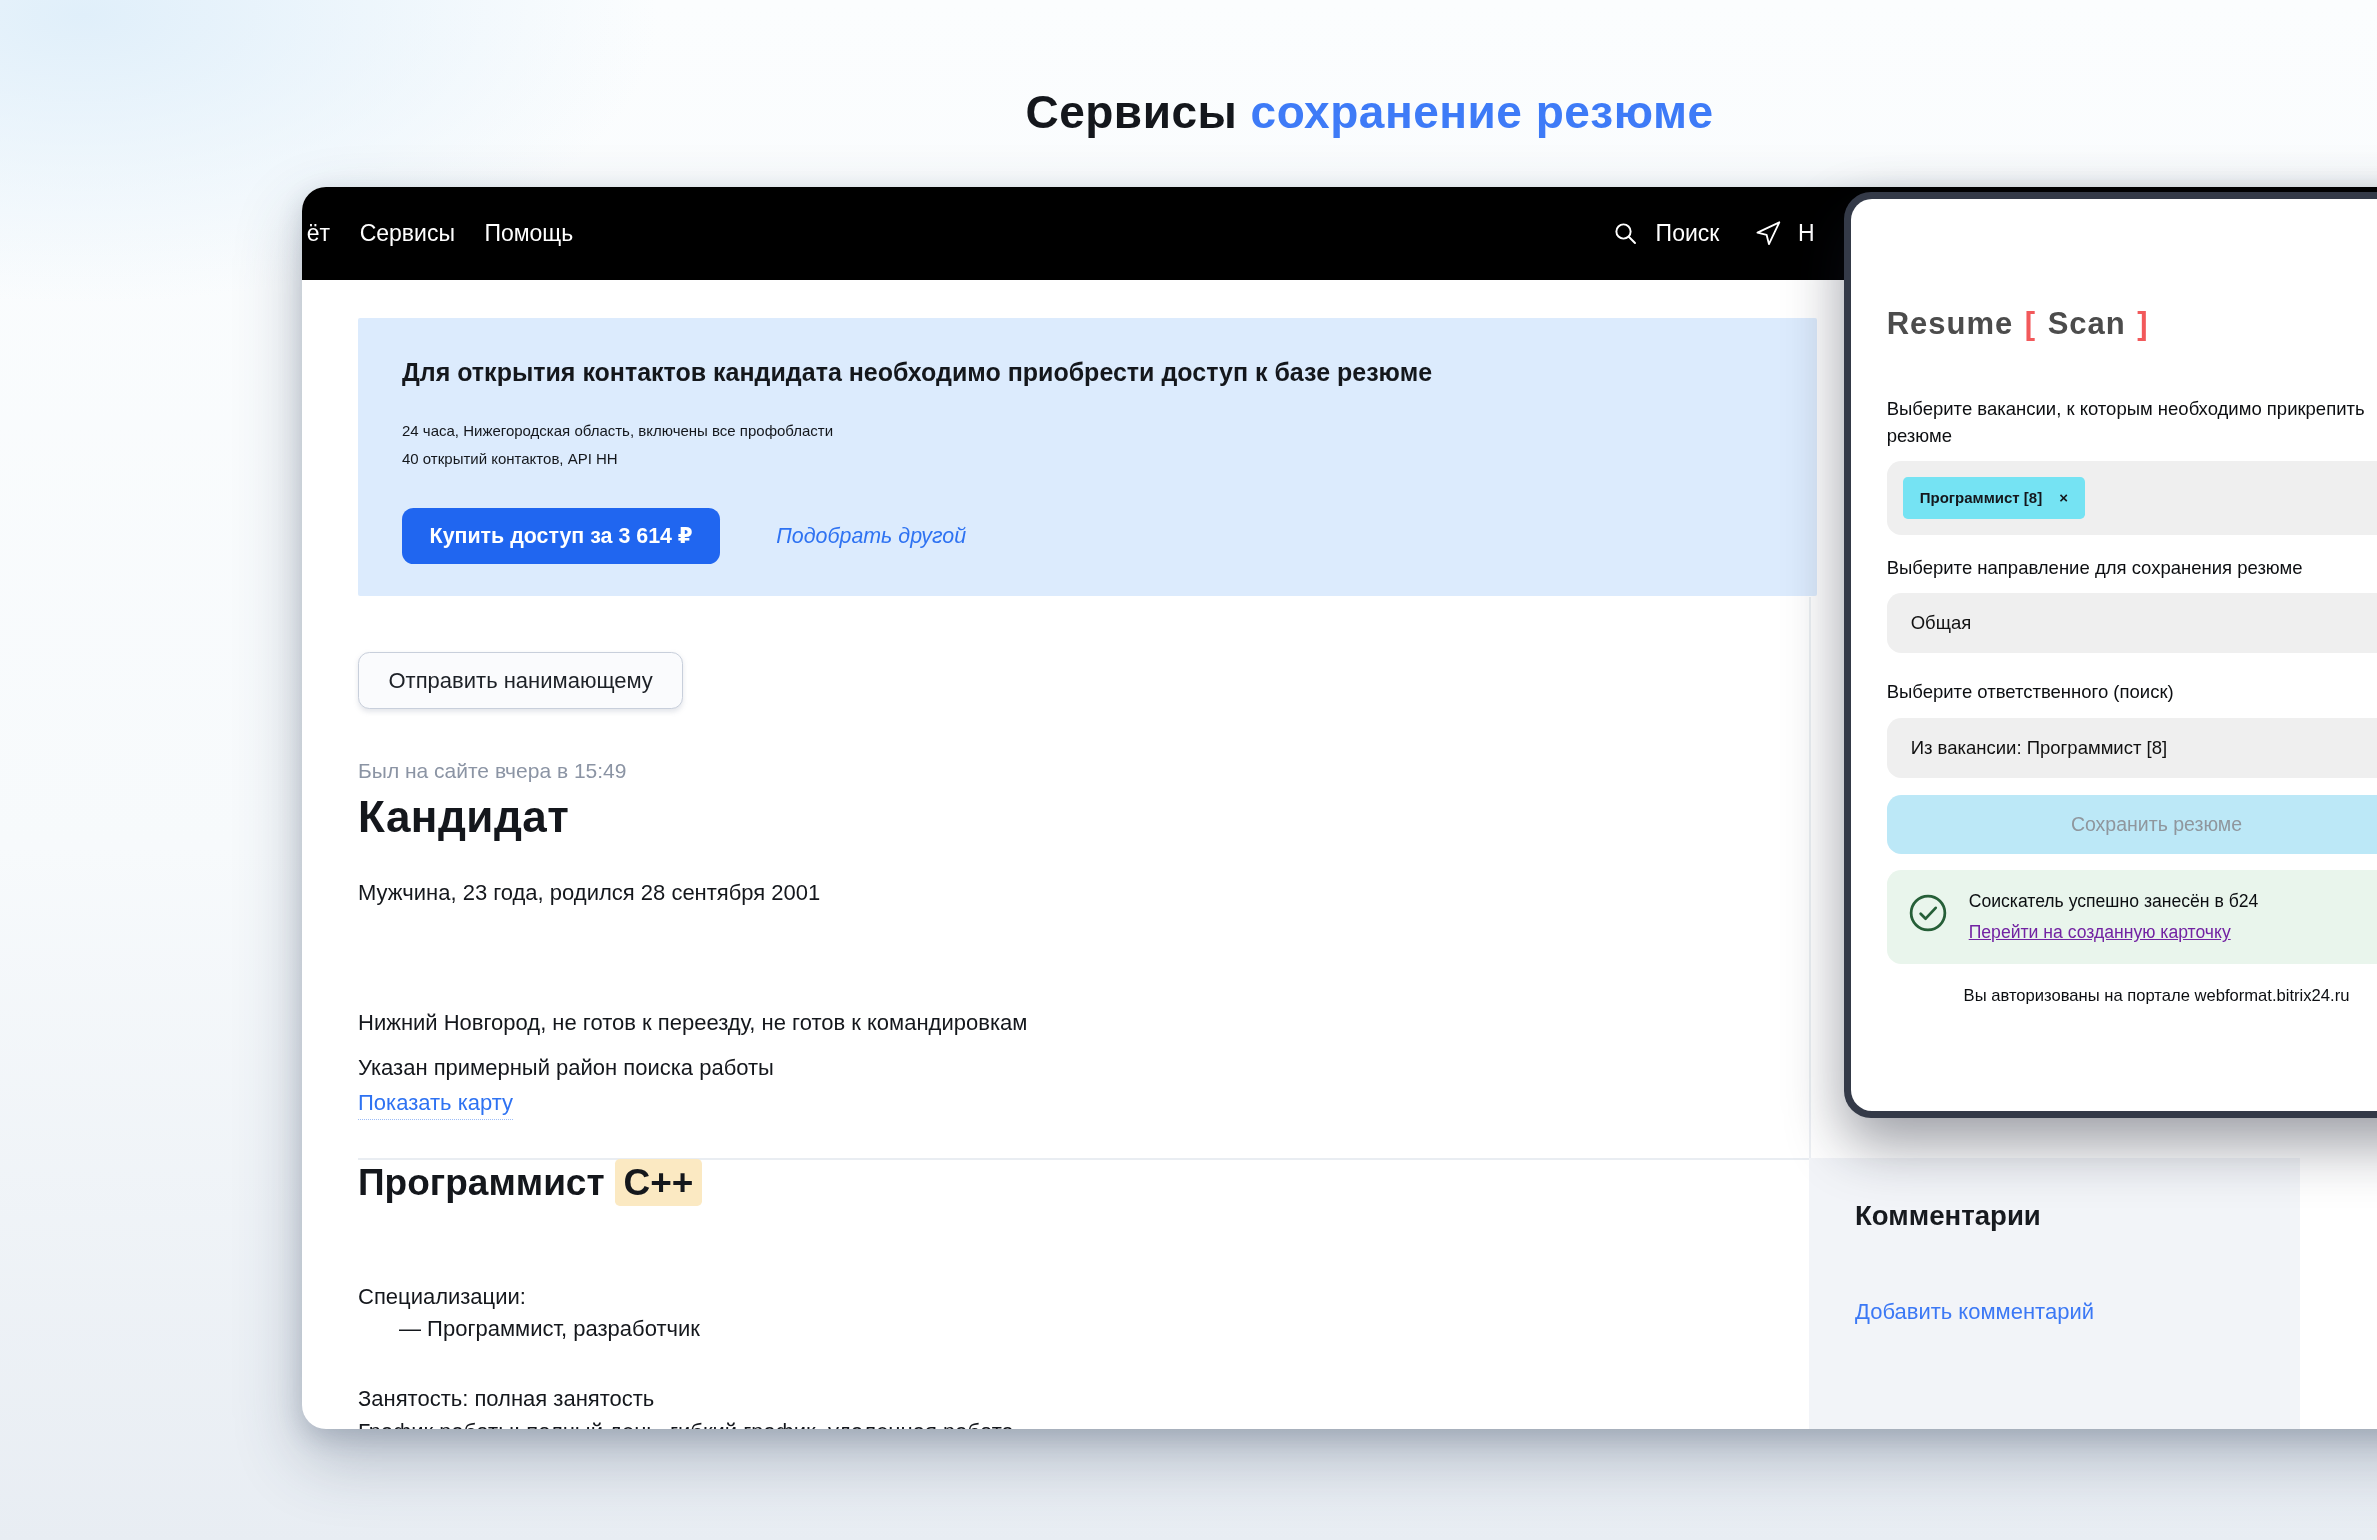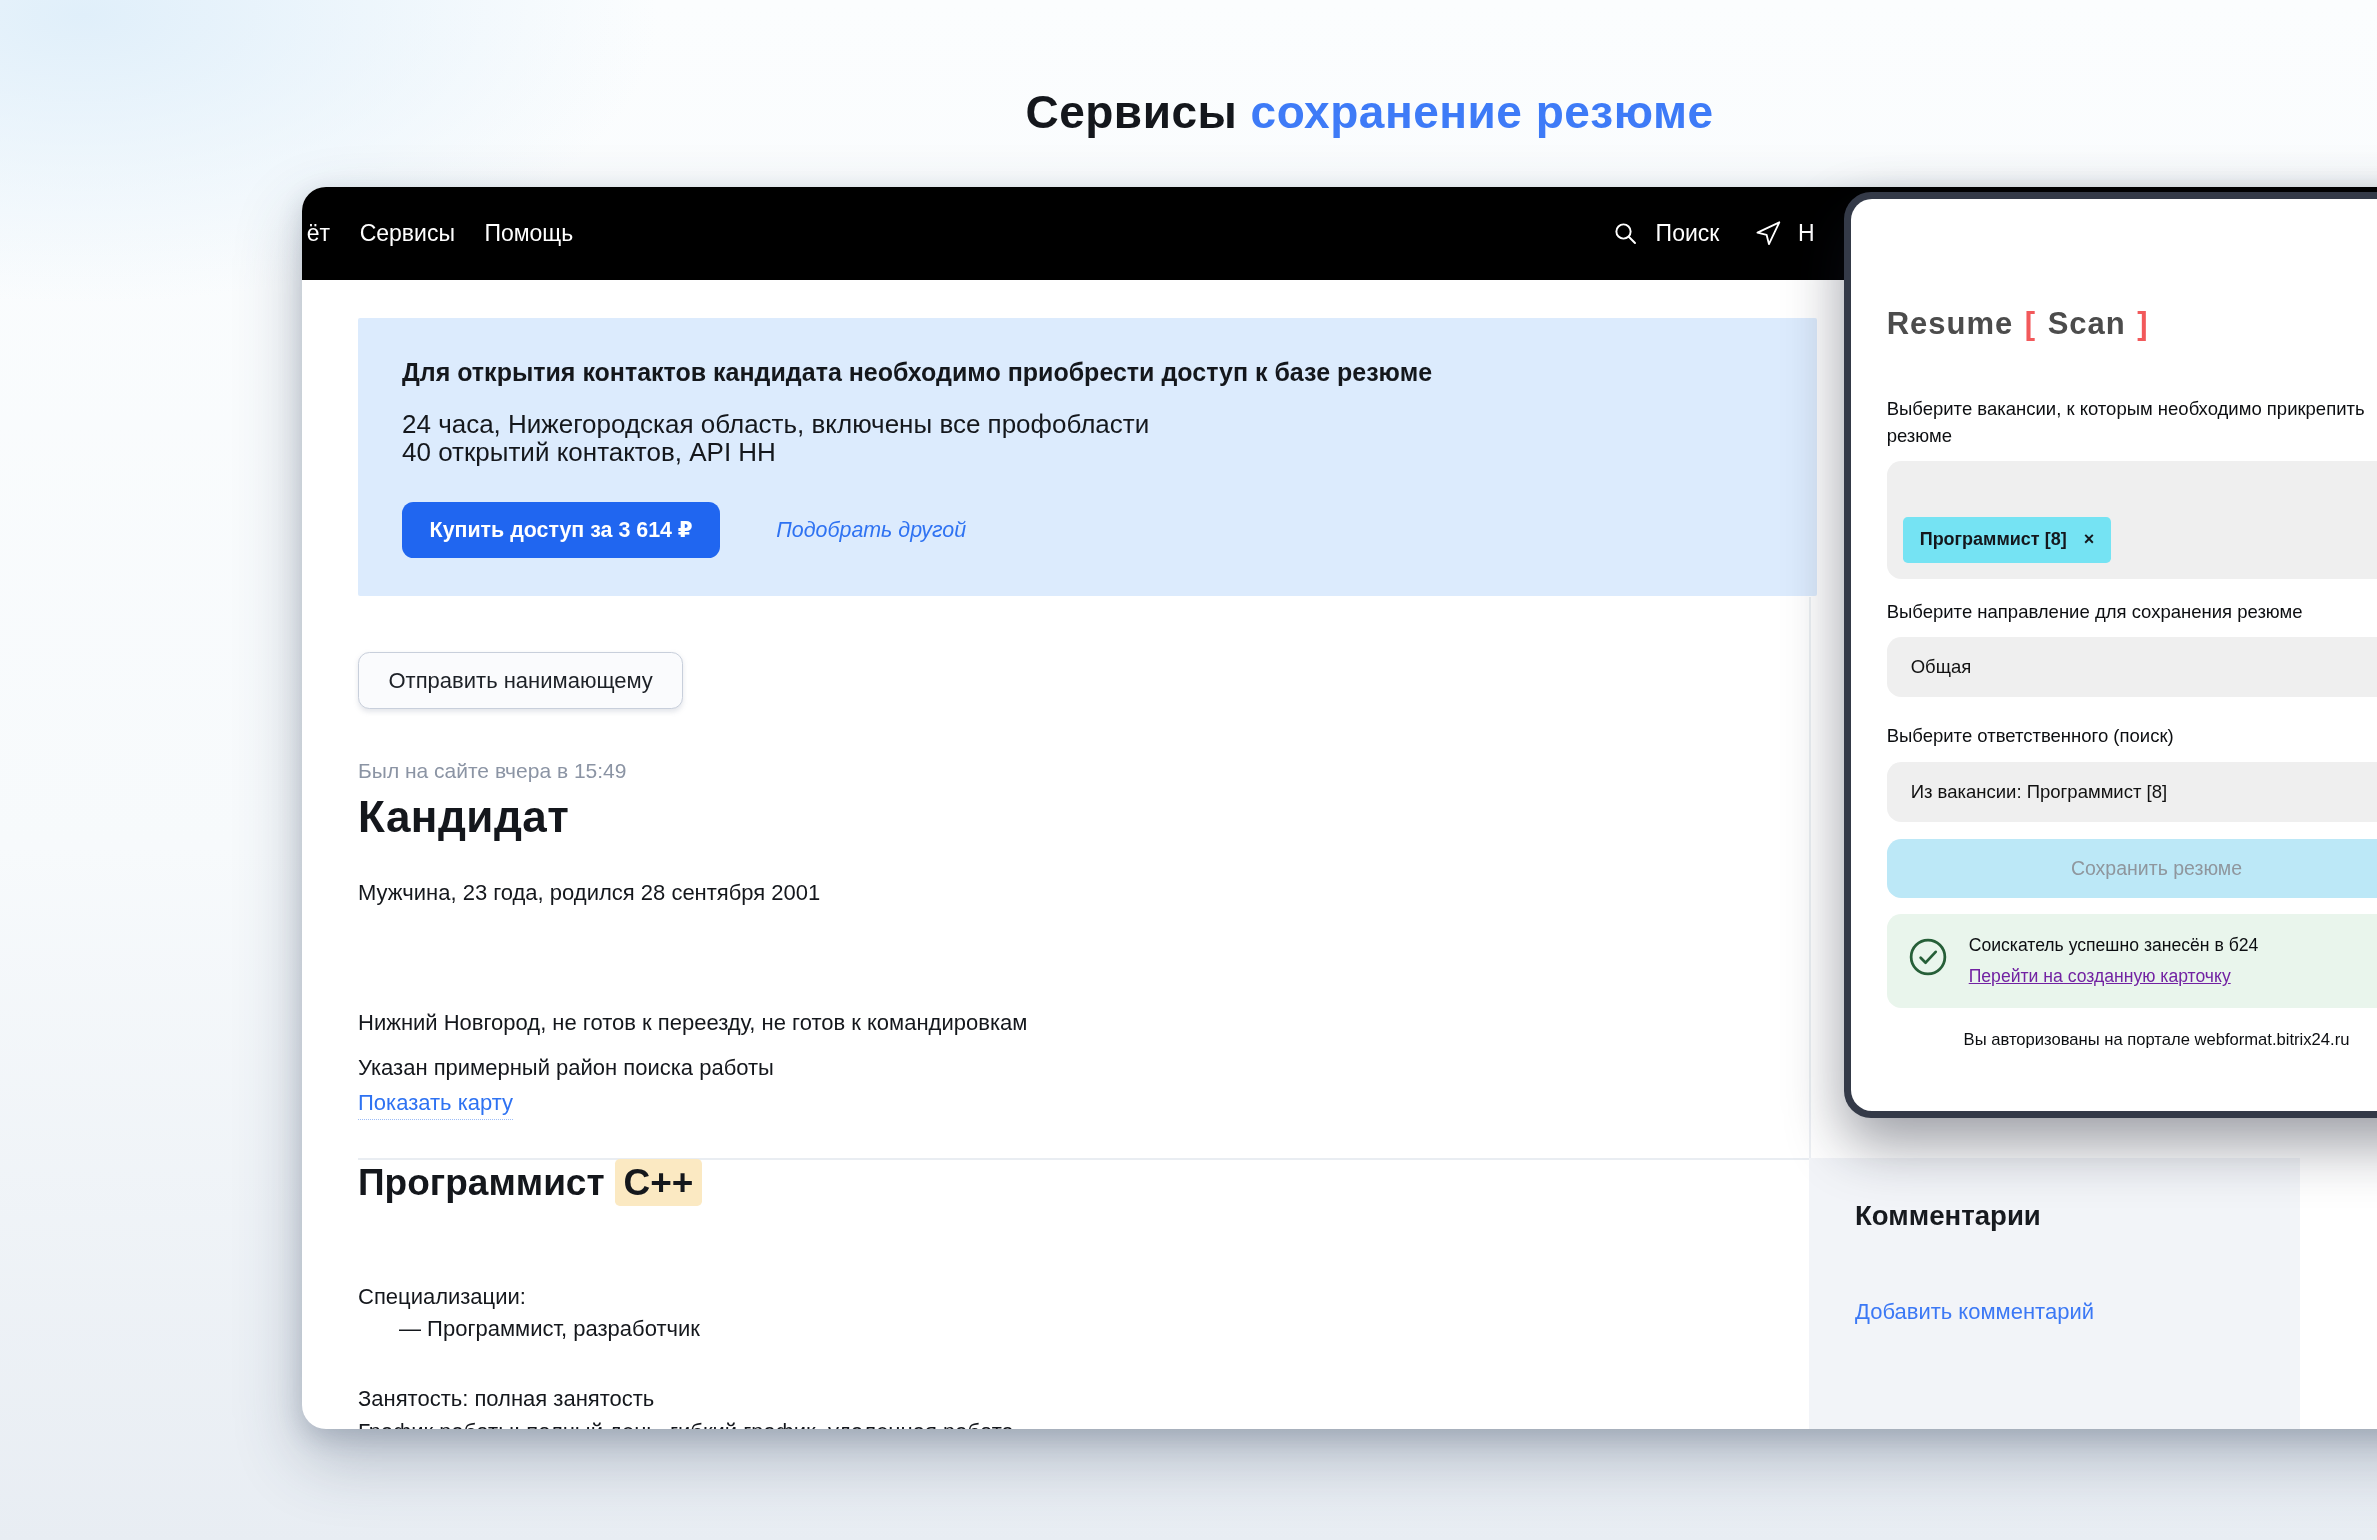--- a/index.html
+++ b/index.html
@@ -38,21 +38,21 @@
   .nav-item { cursor:pointer; }
   .nav-icon { width:27.6px; height:27.6px; display:block; }
   .nav-send { margin-left:19px; }
 
   
   .banner {
     position:absolute; left:56px; top:131px; width:1459px; height:278px;
     background:#dcebfd; border-radius:2px; padding:40px 44px;
   }
   .banner-heading { font-size:25px; font-weight:700; color:#14171c; }
-  .banner-sub { margin-top:24px; font-size:26px; line-height:27.6px; color:#14171c; }
+  .banner-sub { margin-top:30px; font-size:15px; line-height:27.6px; color:#14171c; }
   .banner-row { margin-top:36px; display:flex; align-items:center; }
   .buy-btn {
     background:#2066f0; color:#fff; border:none; border-radius:11.4px;
     font-size:21.4px; font-weight:700; padding:0 27.6px; height:56px;
     font-family:inherit; cursor:pointer;
   }
   .alt-link { margin-left:56px; color:#2e72f2; font-size:21.4px; text-decoration:none; cursor:pointer;font-style:italic; }
 
   
   .abs { position:absolute; left:56px; }
@@ -108,21 +108,21 @@
   .logo .bracket { color:#f2595b; font-weight:700; padding:0 1.9px; }
 
   .p-label { font-size:18.5px; line-height:27px; color:#0c0e11; margin-bottom:12.4px; }
   .p-field {
     background:#efefef; border-radius:14.3px; font-size:18.5px; color:#111;
     padding:19px 24px; cursor:pointer;
   }
   .field-vacancies { padding:16px; }
   .vacancy-tag {
     display:inline-flex; align-items:center; background:#75e3f3; border-radius:4.8px;
-    padding:12.4px 17px; font-size:18px; font-weight:700; color:#14171c;margin-top:40px;
+    padding:12.4px 17px; font-size:15px; font-weight:700; color:#14171c;
   }
   .tag-close { margin-left:17px; font-weight:700; cursor:pointer; }
   .gap1 { margin-top:19px; }
   .gap2 { margin-top:25px; }
   .save-btn {
     margin-top:17px; width:100%; height:59px; background:#bce8f7; border:none;
     border-radius:14.3px; font-size:19.5px; color:#8f969d; font-family:inherit; cursor:pointer;
   }
   .success-box {
     margin-top:16px; background:#e9f5ec; border-radius:14.3px; padding:21px 19px;

